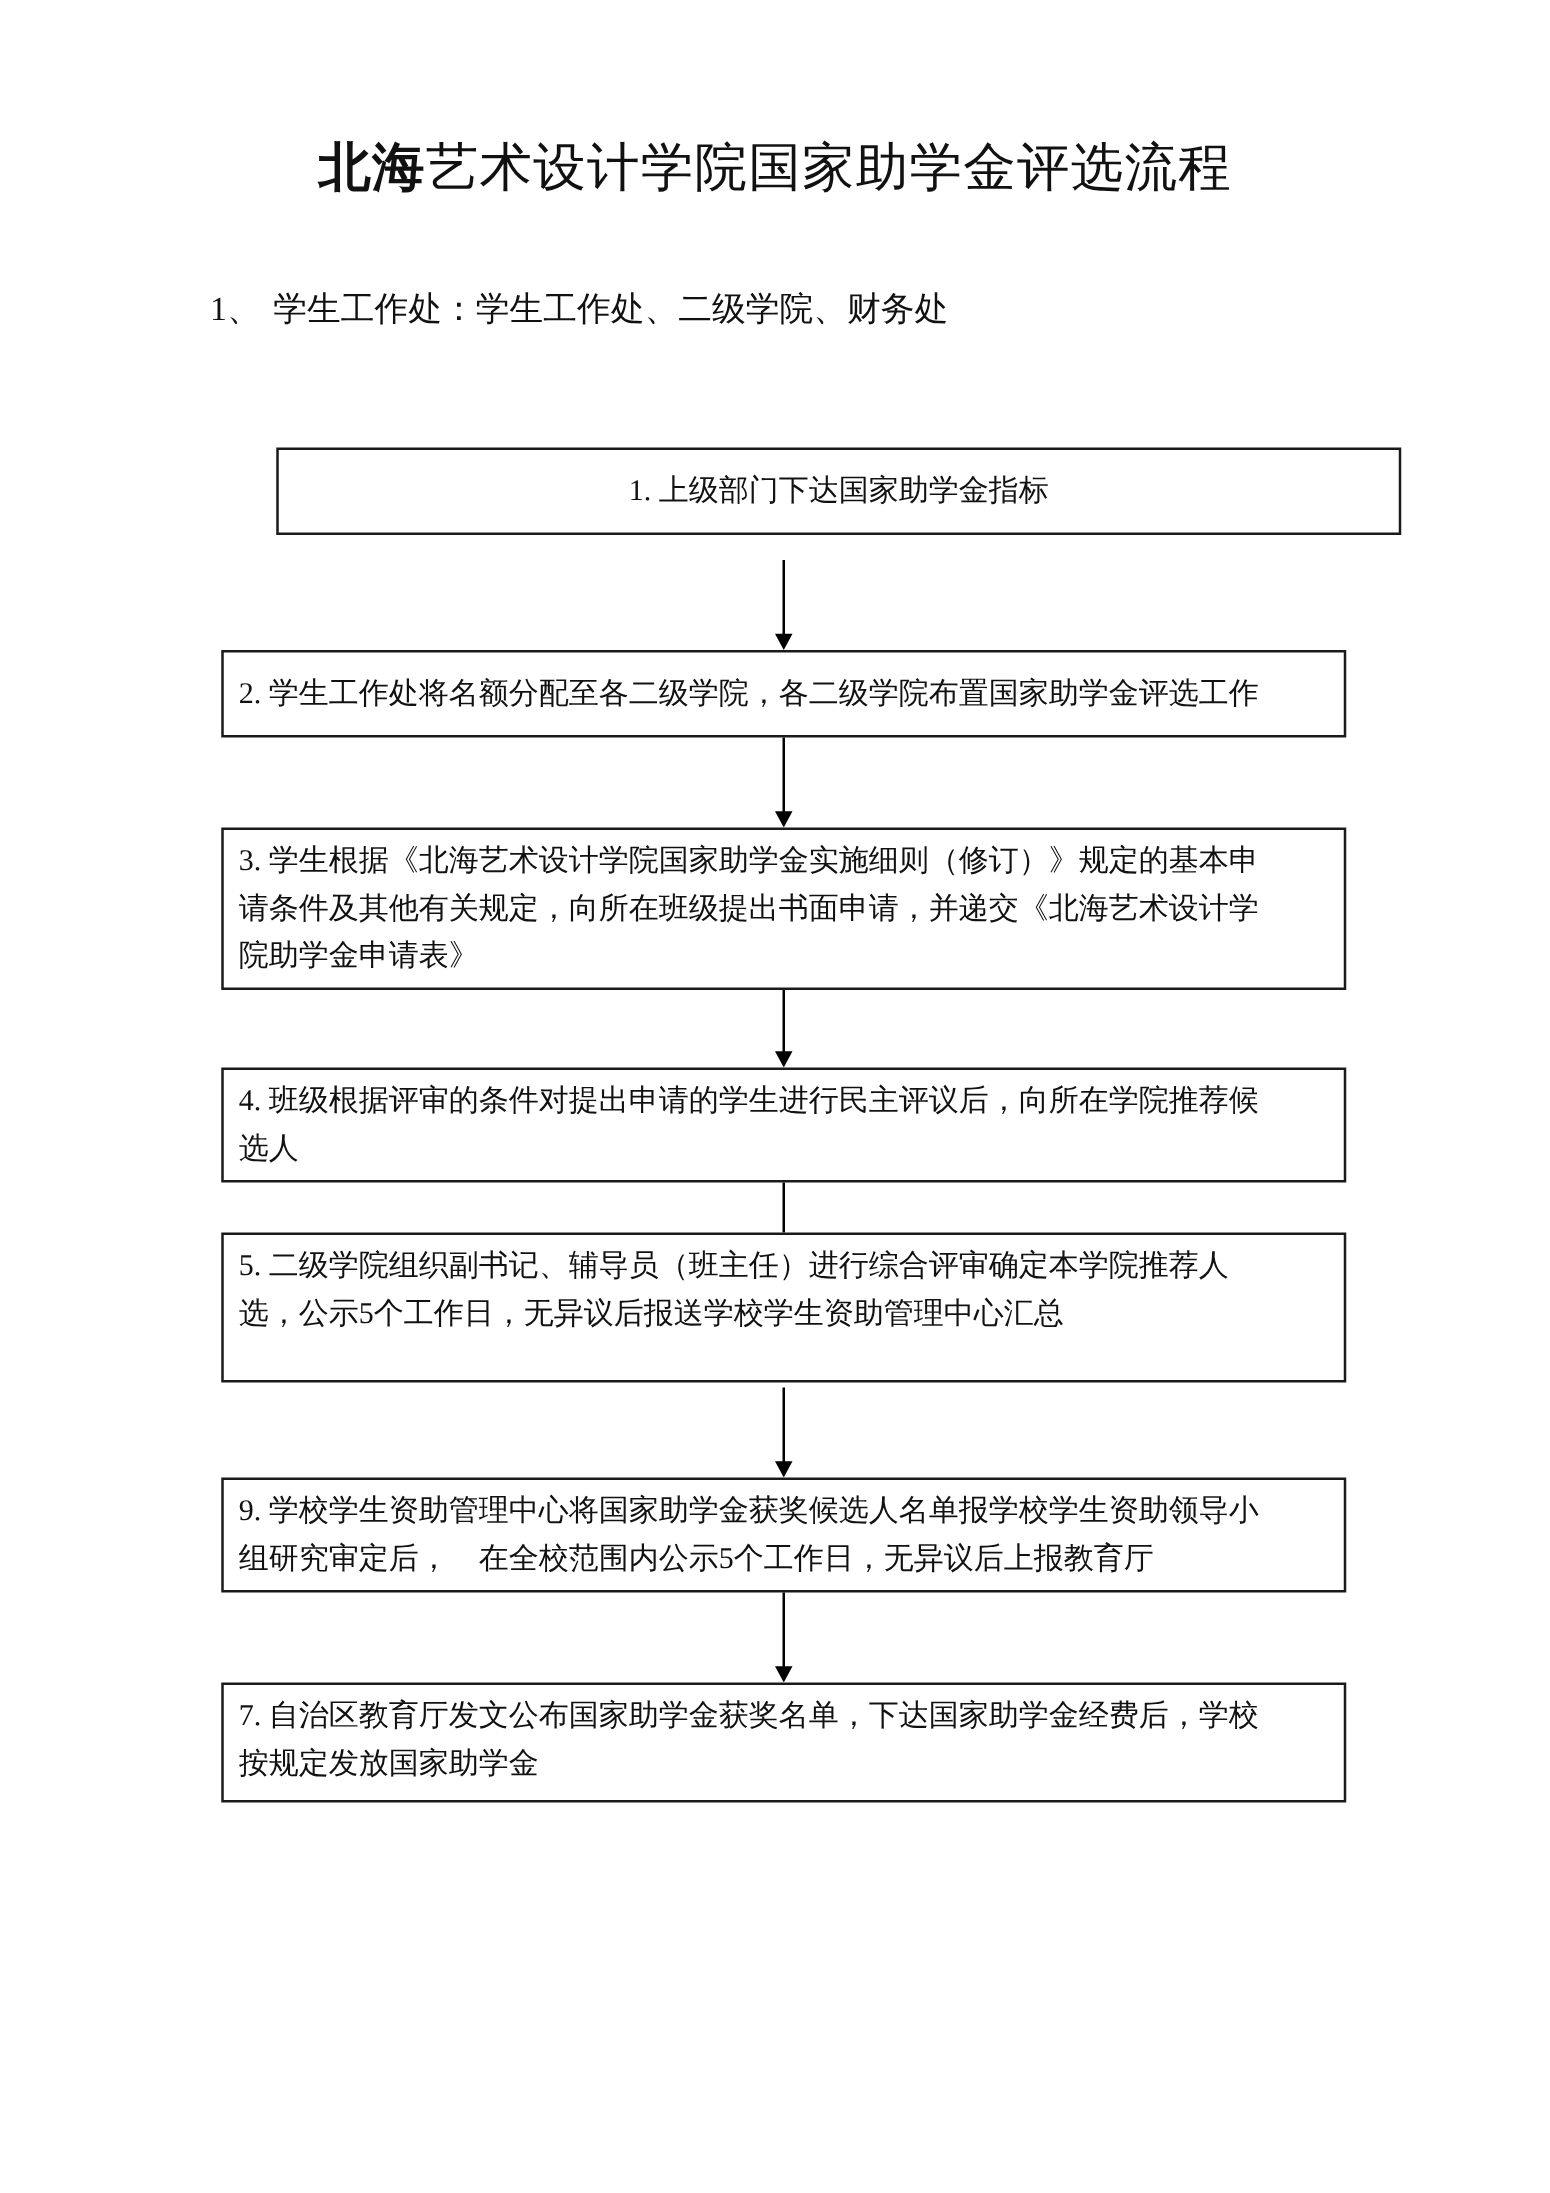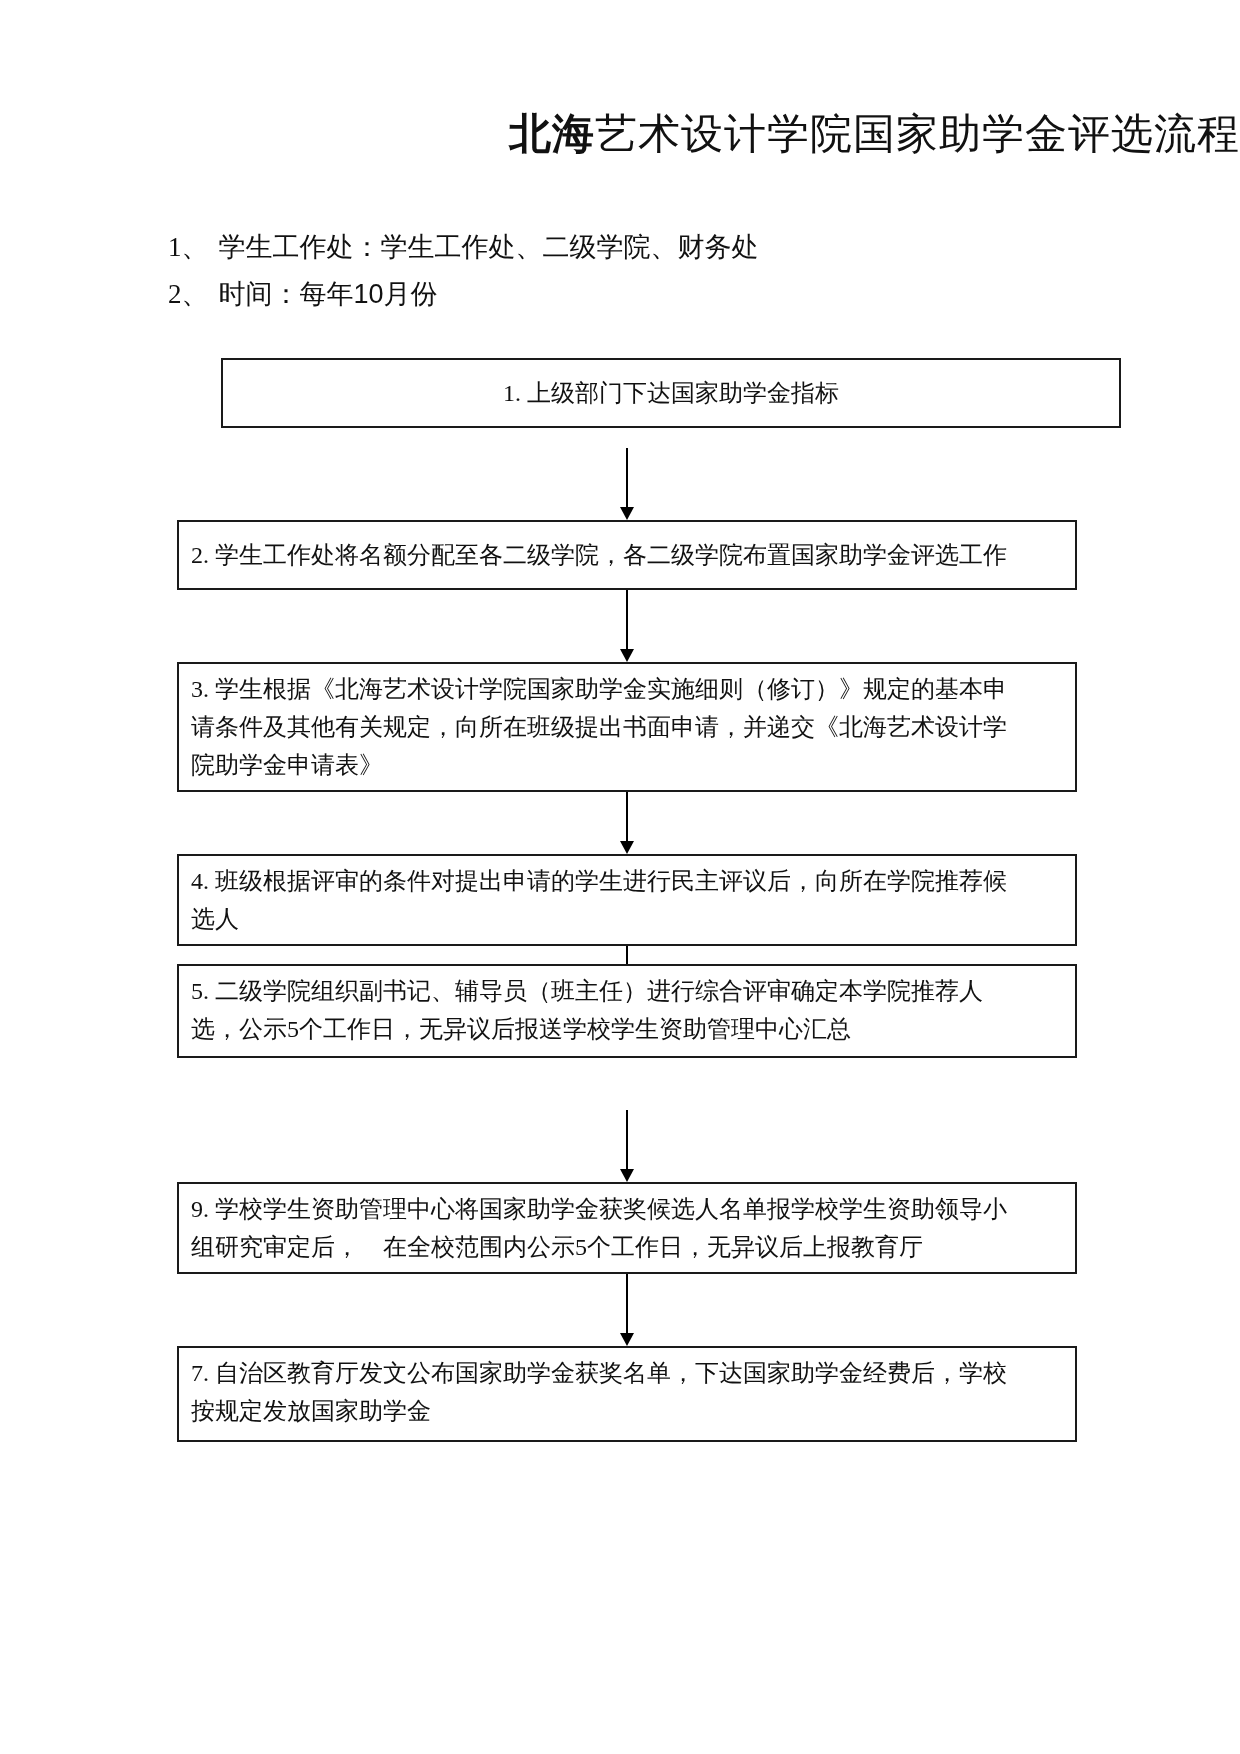--- a/index.html
+++ b/index.html
@@ -15,21 +15,21 @@
     position: absolute;
     left: 0; top: 0;
     width: 1240px; height: 1754px;
     background: #ffffff;
     overflow: hidden;
   }
   .title {
     position: absolute;
     left: 0; top: 108px;
     width: 1240px;
-    text-align: right;
+    text-align: center;
     font-family: "Liberation Sans", "DejaVu Sans", sans-serif;
     font-size: 42px;
     line-height: 52px;
     font-weight: 500;
     letter-spacing: 1px;
   }
   .title .em { font-weight: 800; }
   .meta-item {
     position: absolute;
     left: 168px;
@@ -56,21 +56,21 @@
     white-space: pre-line;
     padding: 6px 12px;
     display: flex;
     align-items: center;
   }
   .flow-box.center { justify-content: center; text-align: center; }
   .b1 { top: 358px;  height: 70px; margin-left: 44px; }
   .b2 { top: 520px;  height: 70px; }
   .b3 { top: 662px;  height: 130px; align-items: flex-start; }
   .b4 { top: 854px;  height: 92px;  align-items: flex-start; }
-  .b5 { top: 964px; height: 94px;  align-items: flex-start; }
+  .b5 { top: 986px; height: 120px;  align-items: flex-start; }
   .b6 { top: 1182px; height: 92px;  align-items: flex-start; }
   .b7 { top: 1346px; height: 96px;  align-items: flex-start; }
 
   .arrow {
     position: absolute;
     left: 619px;
     width: 16px;
   }
   .arrow .shaft {
     position: absolute;
@@ -97,21 +97,20 @@
 </style>
 </head>
 <body>
 
 <div class="page">
 
   <h1 class="title"><span class="em">北海</span><span>艺术设计学院国家助学金评选流程</span></h1>
 
   <p class="meta-item meta-1"><span class="prefix">1、</span><span class="label">学生工作处：</span><span class="value">学生工作处、二级学院、财务处</span></p>
 
-  <p class="meta-item meta-2"><span class="prefix">2、</span><span class="label">时间：</span><span class="value">每年10月份</span></p>
 
   <div class="flow">
     <div class="flow-box b1 center">1. 上级部门下达国家助学金指标</div>
     <div class="arrow a1">
         <span class="shaft"></span>
         <span class="head"></span>
       </div>
 
     <div class="flow-box b2">2. 学生工作处将名额分配至各二级学院，各二级学院布置国家助学金评选工作</div>
     <div class="arrow a2">

